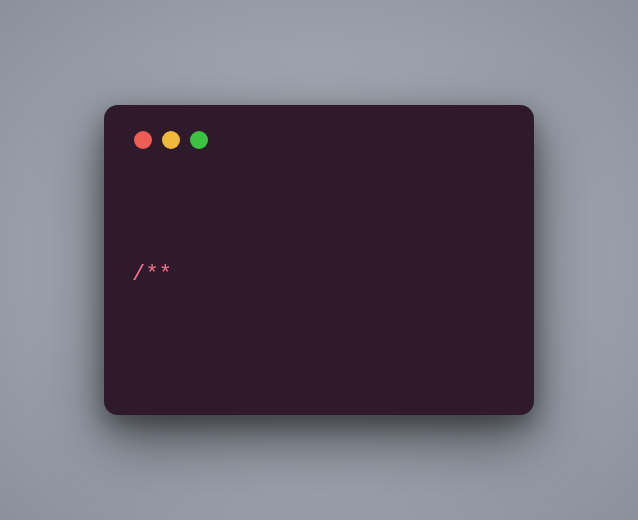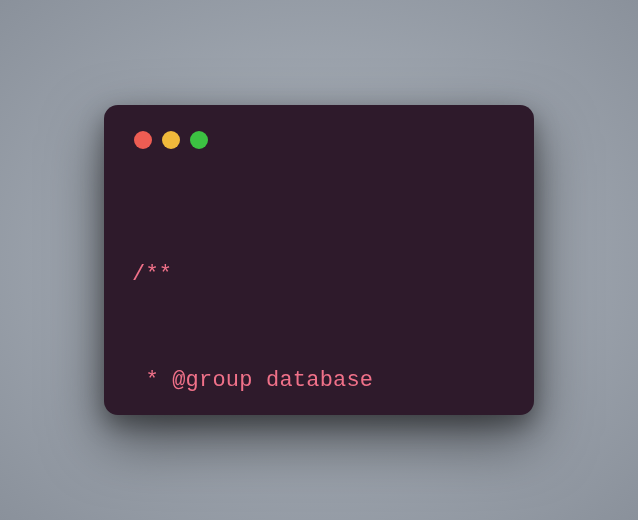--- a/index.html
+++ b/index.html
@@ -54,16 +54,15 @@
 <body>
 
 <div class="window">
   <div class="traffic-lights">
     <div class="dot red"></div>
     <div class="dot yellow"></div>
     <div class="dot green"></div>
   </div>
   <div class="code">
     <span class="line">/**</span>
-    <span class="line"> * @group database</span>
     
   </div>
 </div>
 
 </body></html>

